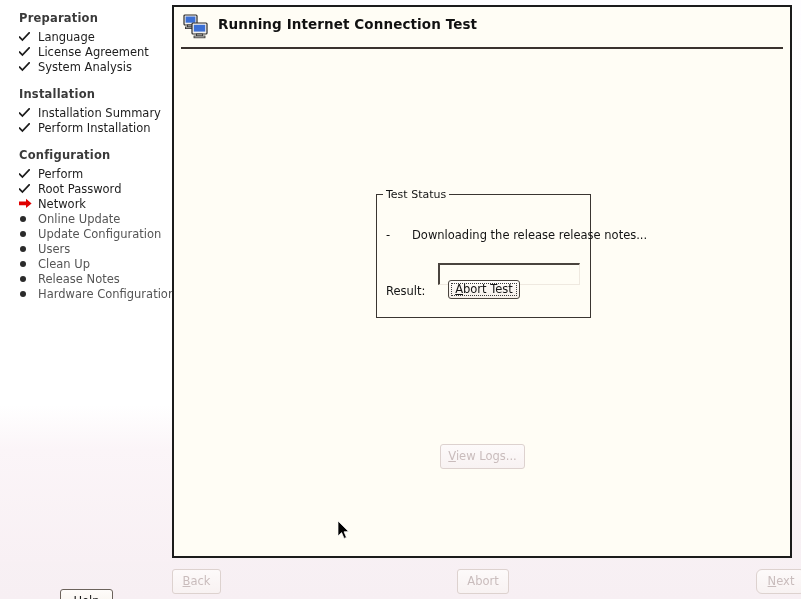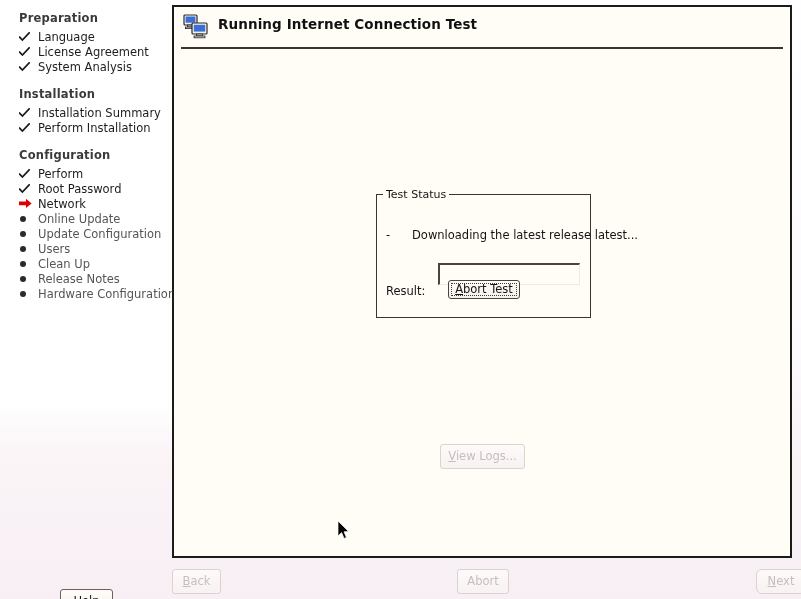--- a/index.html
+++ b/index.html
@@ -355,21 +355,21 @@
       </span>
       <div id="panel-title">Running Internet Connection Test</div>
       <div id="title-rule"></div>
     </div>
 
     <div id="test-status-group">
       <div id="group-frame"></div>
       <div id="group-legend">Test Status</div>
 
       <div id="status-line">
-        <span class="bullet">-</span><span>Downloading the latest release latest...</span>
+        <span class="bullet">-</span><span>Downloading the release release notes...</span>
       </div>
 
       <div id="result-row">
         <span id="result-label">Result:</span>
         <input id="result-input" type="text" value="" style="">
       </div>
 
       <button id="abort-test-button" class="btn btn-enabled btn-focus">
         <span class="cap"><span class="acc">A</span><span>bort Test</span></span>
         <span class="inner-focus"></span>

